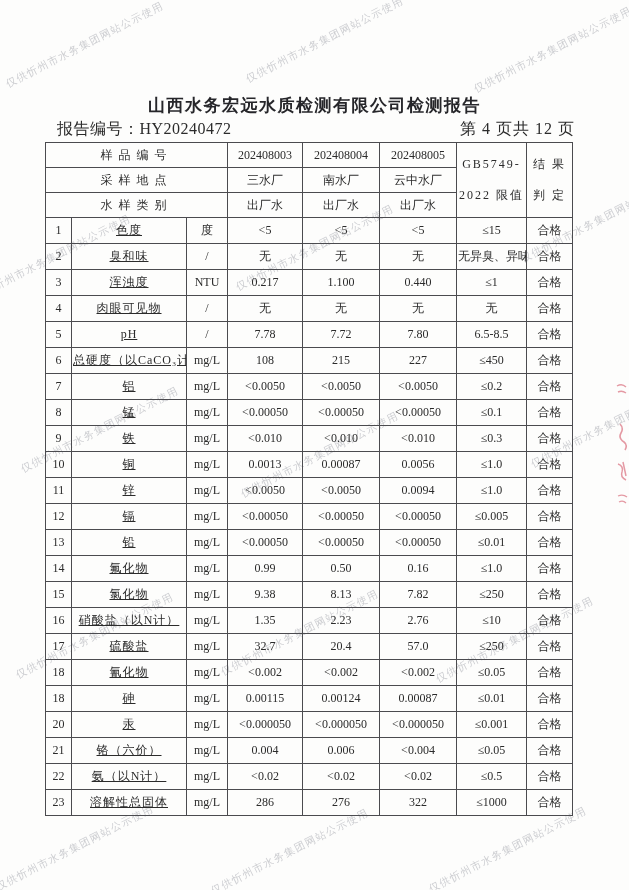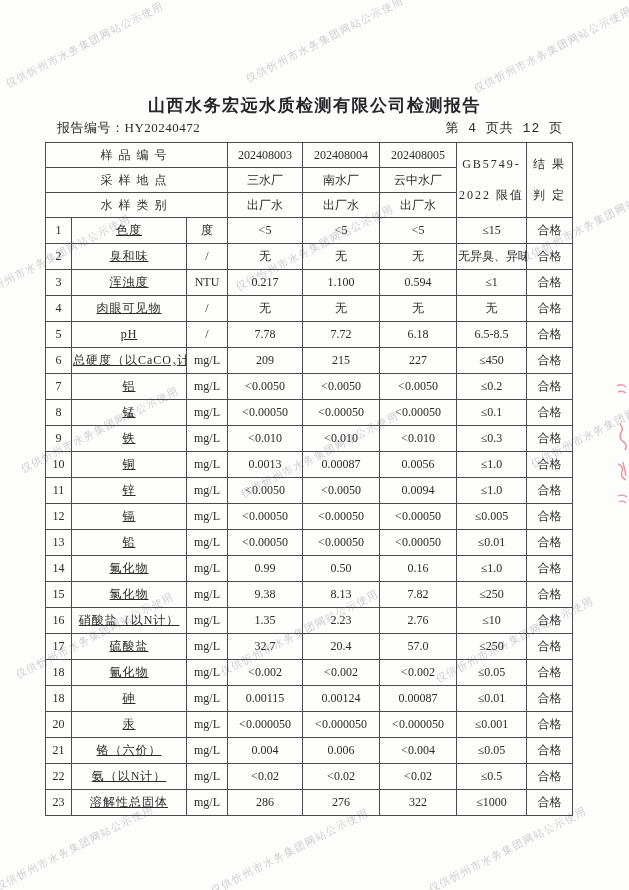--- a/index.html
+++ b/index.html
@@ -27,23 +27,23 @@
   .content { position: absolute; inset: 0; z-index: 2; }
   .title {
     position: absolute;
     top: 86px; left: 0; width: 629px;
     text-align: center;
     font-size: 17px; font-weight: bold;
     letter-spacing: 1.5px;
     color: #26262a;
     margin-top: 8px;
   }
-  .meta-row { position: absolute; top: 119px; left: 0; width: 629px; height: 16px; font-size: 13px; text-align: center; }
+  .meta-row { position: absolute; top: 119px; left: 0; width: 629px; height: 16px; font-size: 16px; text-align: center; }
   .report-no { position: absolute; left: 57px; top: 0; letter-spacing: 0.5px; }
-  .page-info { position: absolute; right: 66px; top: 0; letter-spacing: 1px; font-family: Liberation Mono, monospace; }
+  .page-info { position: absolute; right: 54px; top: 0; letter-spacing: 1px; }
 
   table.results {
     position: absolute;
     left: 45px; top: 142px;
     width: 527px;
     border-collapse: collapse;
     table-layout: fixed;
     font-size: 12px;
     color: #2b2b2b;
     border-radius: 27px;
@@ -170,49 +170,49 @@
             <td>无</td>
             <td>无异臭、异味</td>
             <td>合格</td>
           </tr>
           <tr>
             <td>3</td>
             <td class="td-name">浑浊度</td>
             <td>NTU</td>
             <td>0.217</td>
             <td>1.100</td>
-            <td>0.594</td>
+            <td>0.440</td>
             <td>≤1</td>
             <td>合格</td>
           </tr>
           <tr>
             <td>4</td>
             <td class="td-name">肉眼可见物</td>
             <td>/</td>
             <td>无</td>
             <td>无</td>
             <td>无</td>
             <td>无</td>
             <td>合格</td>
           </tr>
           <tr>
             <td>5</td>
             <td class="td-name">pH</td>
             <td>/</td>
             <td>7.78</td>
             <td>7.72</td>
-            <td>6.18</td>
+            <td>7.80</td>
             <td>6.5-8.5</td>
             <td>合格</td>
           </tr>
           <tr>
             <td>6</td>
             <td class="td-name">总硬度（以CaCO₃计）</td>
             <td>mg/L</td>
-            <td>209</td>
+            <td>108</td>
             <td>215</td>
             <td>227</td>
             <td>≤450</td>
             <td>合格</td>
           </tr>
           <tr>
             <td>7</td>
             <td class="td-name">铝</td>
             <td>mg/L</td>
             <td>&lt;0.0050</td>

